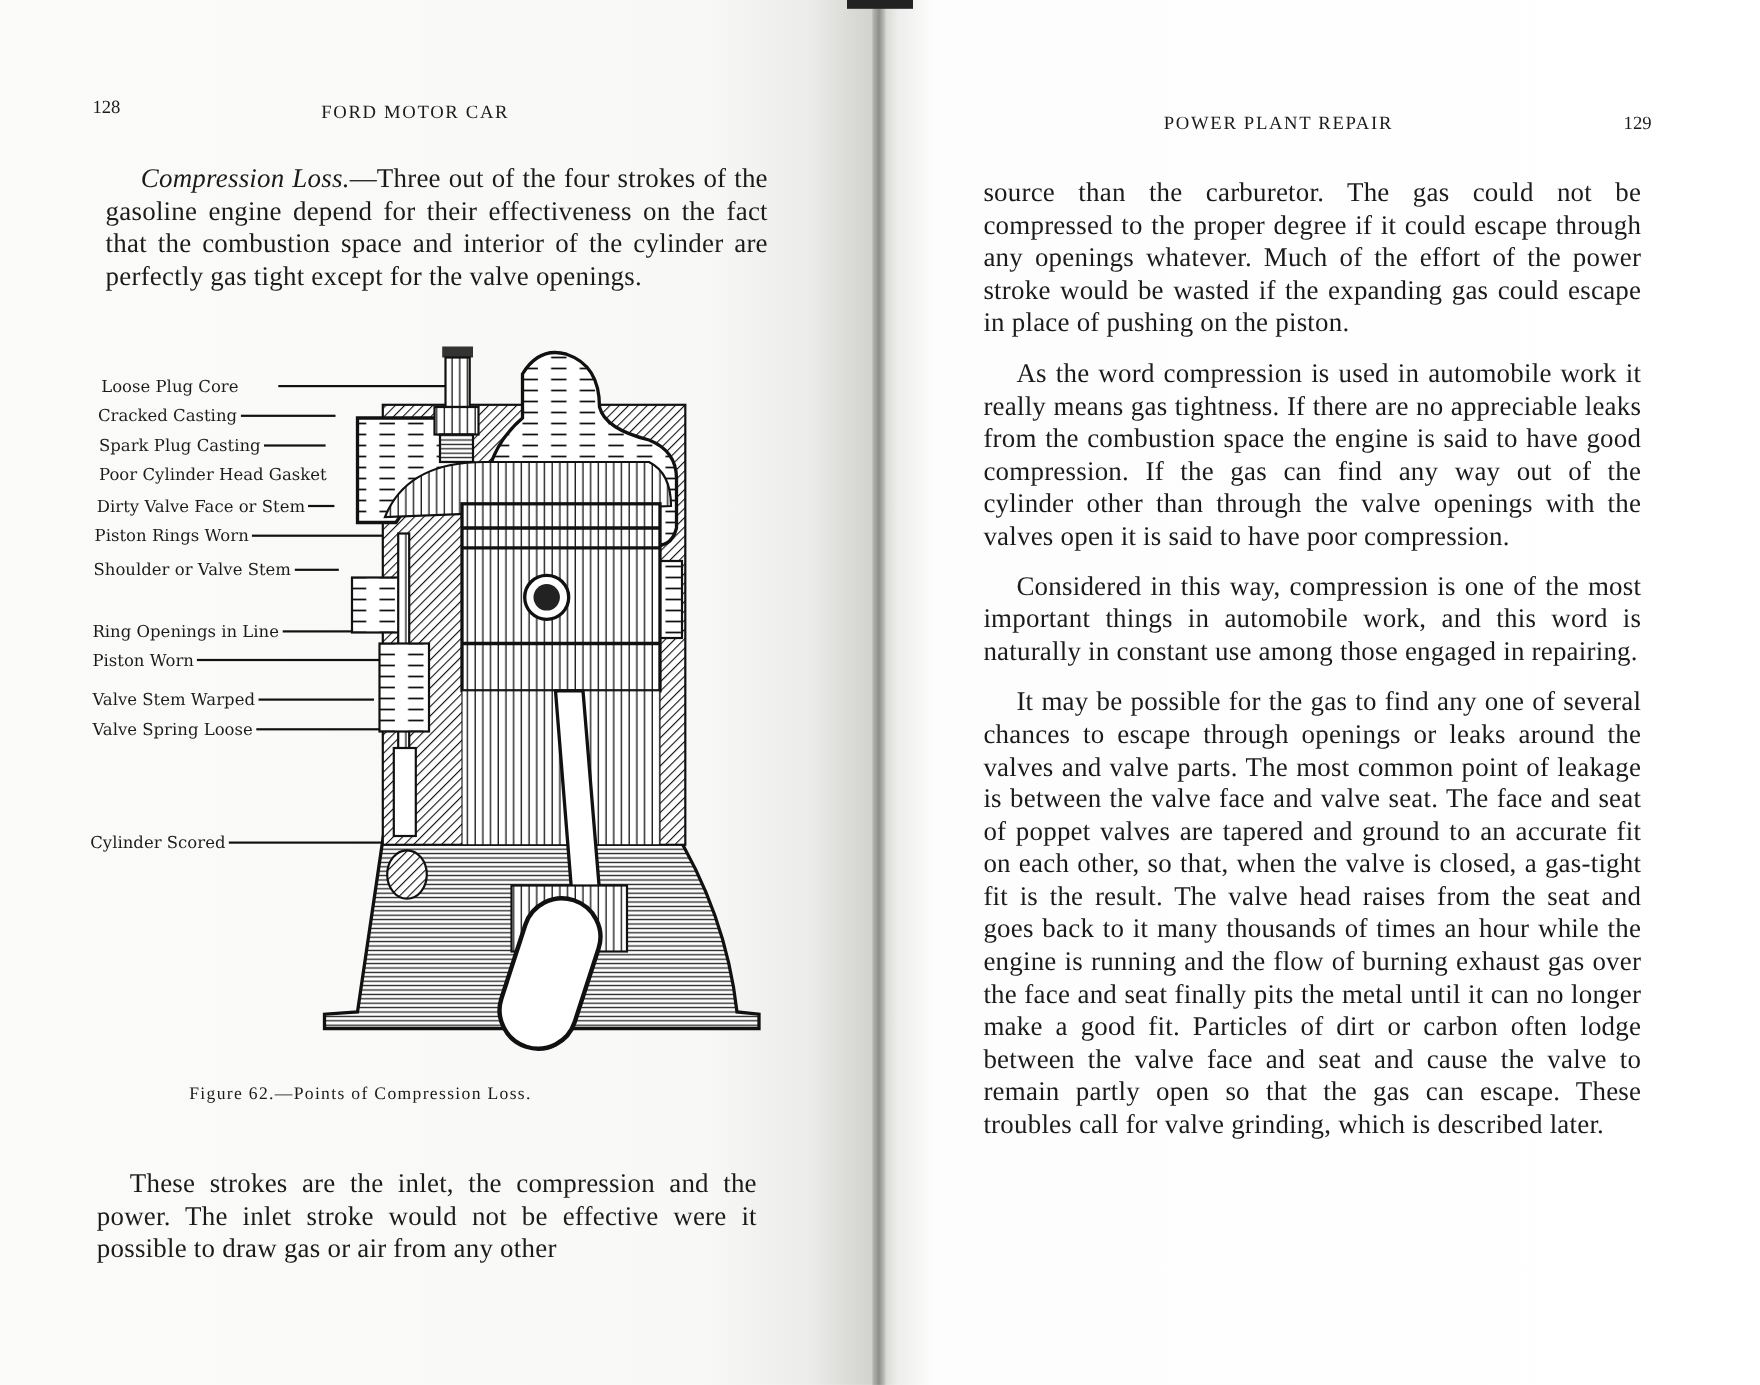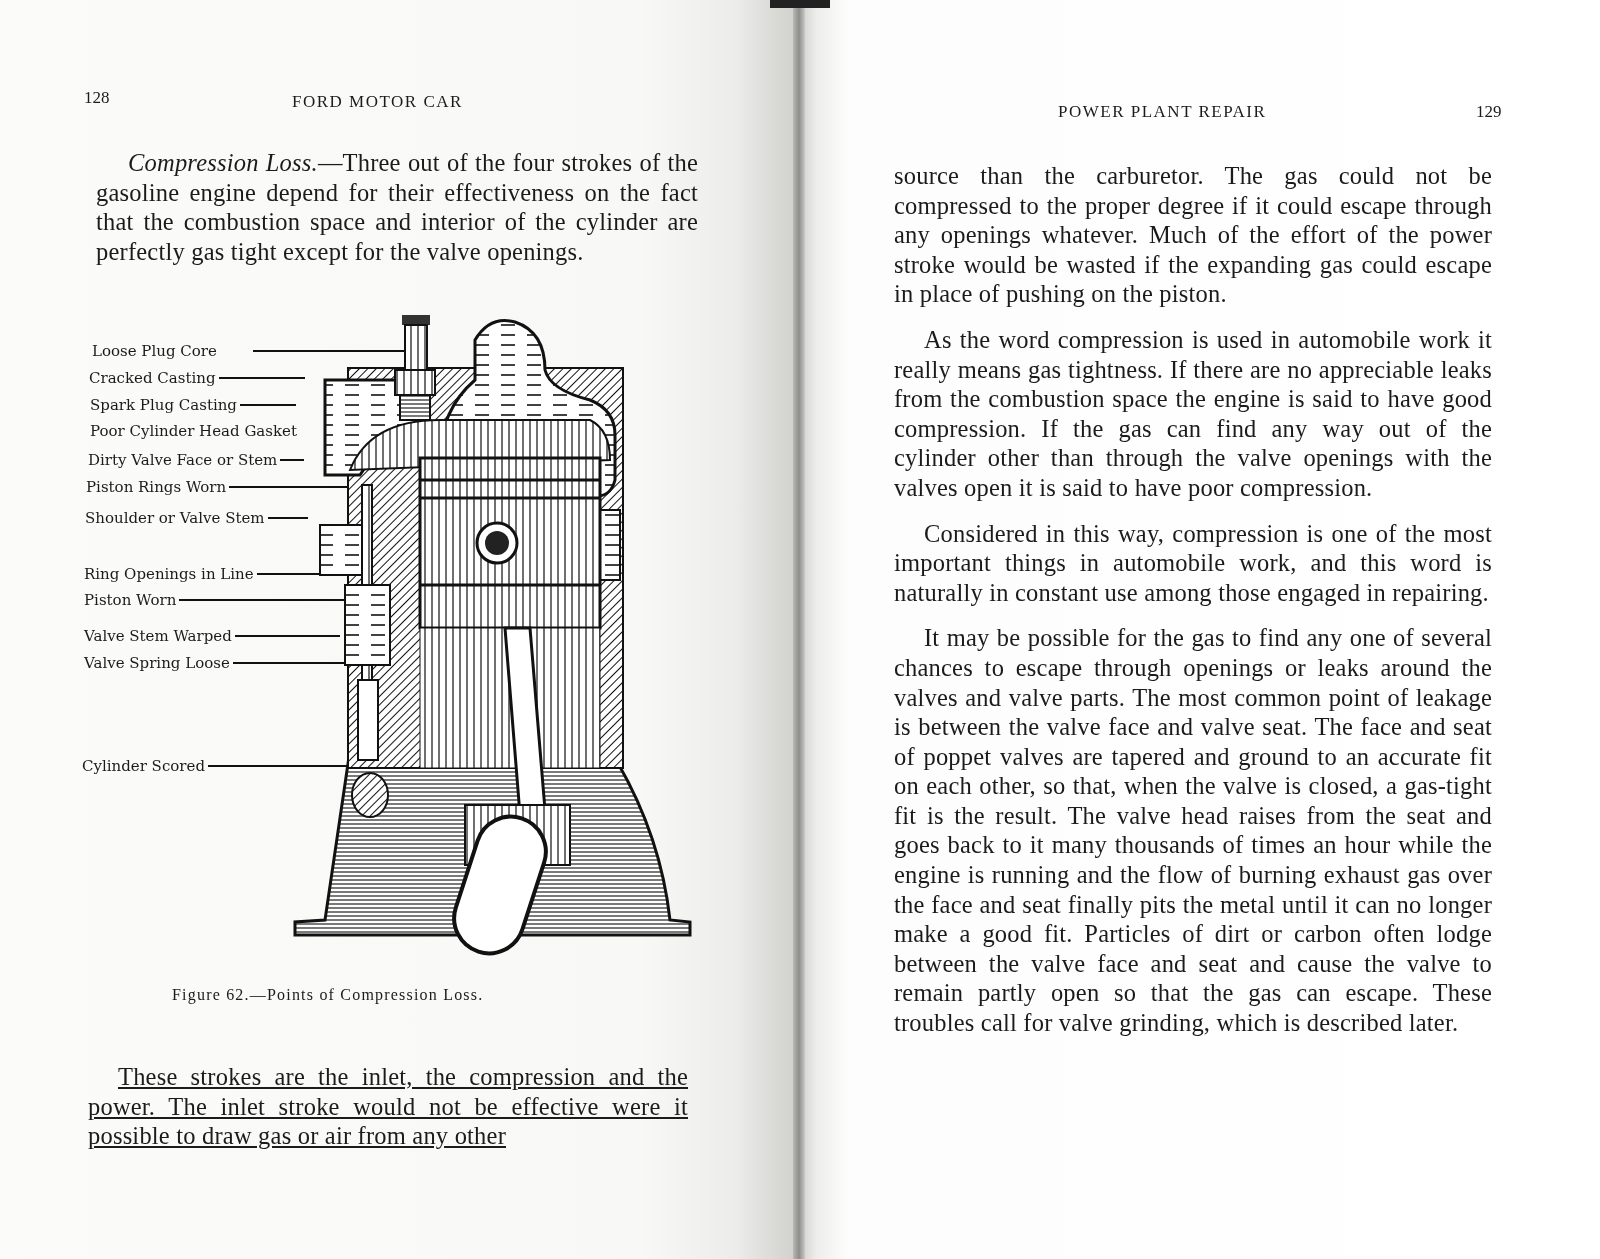--- a/index.html
+++ b/index.html
@@ -151,21 +151,21 @@
   <rect x="68" y="370" width="20" height="80" fill="#fff" stroke="#111" stroke-width="2"></rect>
   <ellipse cx="80" cy="485" rx="18" ry="22" fill="url(#hatch)" stroke="#111" stroke-width="2"></ellipse>
 
   <path d="M215 318 L 240 318 L 255 500 L 230 505 Z" fill="#fff" stroke="#111" stroke-width="3"></path>
   <rect x="175" y="495" width="105" height="60" fill="url(#vlines)" stroke="#111" stroke-width="2"></rect>
   <rect x="175" y="505" width="70" height="140" rx="35" transform="rotate(18 210 575)" fill="#fff" stroke="#111" stroke-width="4"></rect>
 </svg>
 
 <div class="caption">Figure 62.—Points of Compression Loss.</div>
 
-<div class="body-text" style="left:72px;top:1046px;width:632px;text-decoration:underline;">
+<div class="body-text" style="left:72px;top:1046px;width:632px;">
   <p style="text-indent:30px;">These strokes are the inlet, the compression and the power. The inlet stroke would not be effective were it possible to draw gas or air from any other</p>
 </div>
 
 <div class="running-head" style="left:1058px;top:102px;">POWER PLANT REPAIR</div>
 <div class="page-num" style="left:1476px;top:102px;">129</div>
 
 <div class="body-text" style="left:878px;top:145px;width:630px;">
   <p class="noindent">source than the carburetor. The gas could not be compressed to the proper degree if it could escape through any openings whatever. Much of the effort of the power stroke would be wasted if the expanding gas could escape in place of pushing on the piston.</p>
   <p>As the word compression is used in automobile work it really means gas tightness. If there are no appreciable leaks from the combustion space the engine is said to have good compression. If the gas can find any way out of the cylinder other than through the valve openings with the valves open it is said to have poor compression.</p>
   <p>Considered in this way, compression is one of the most important things in automobile work, and this word is naturally in constant use among those engaged in repairing.</p>

